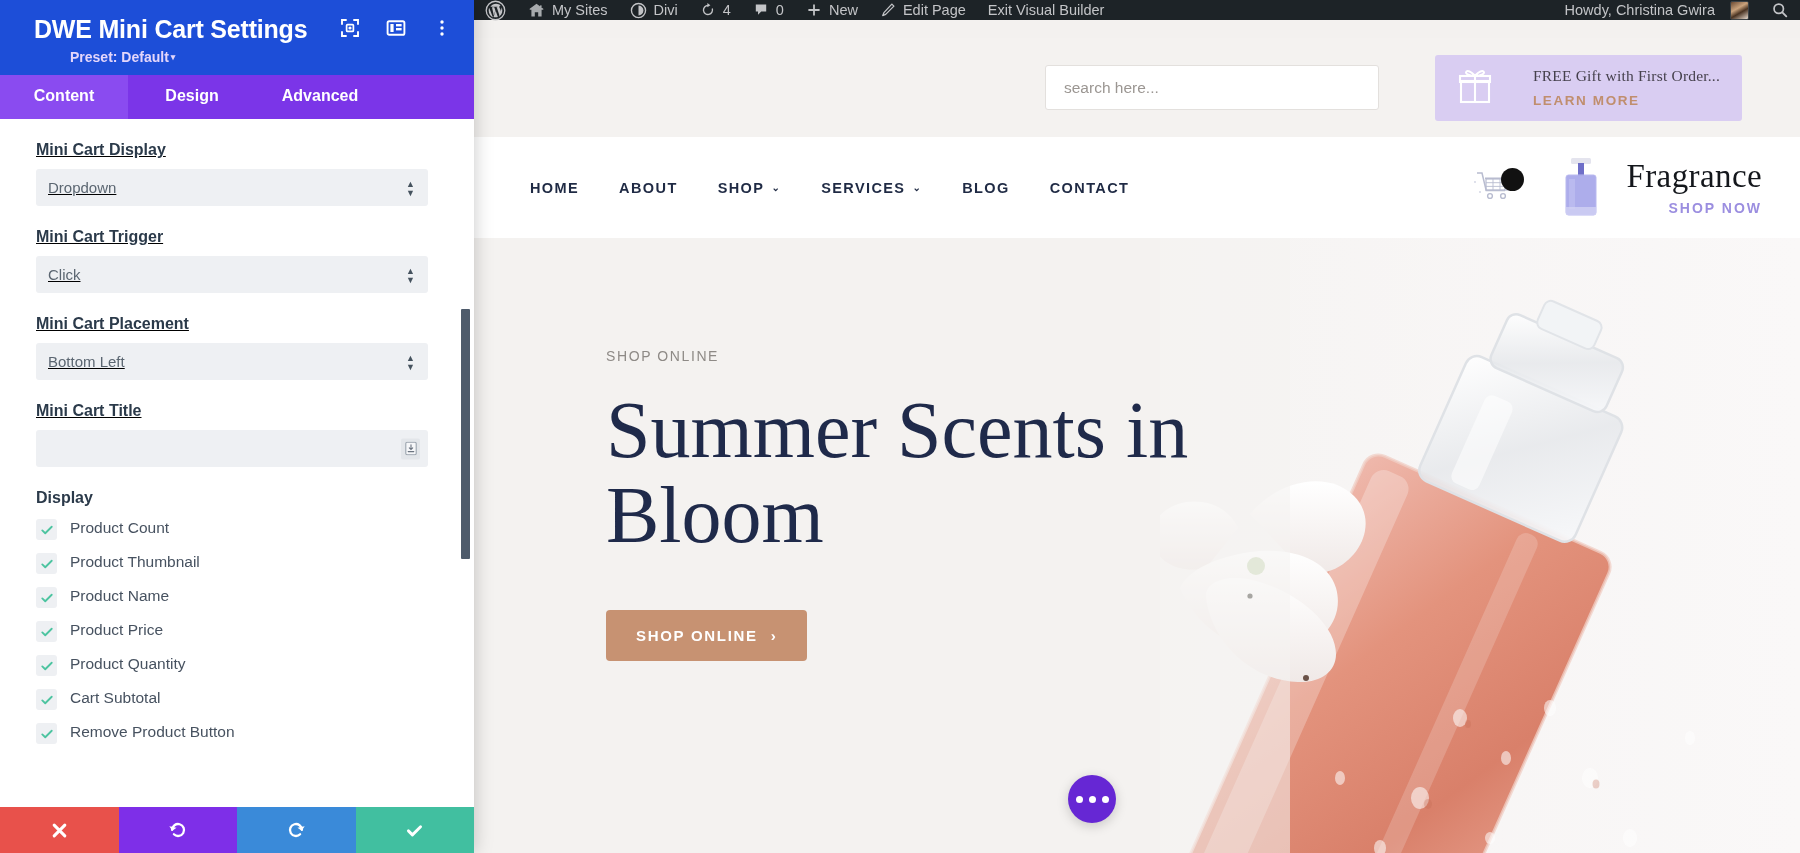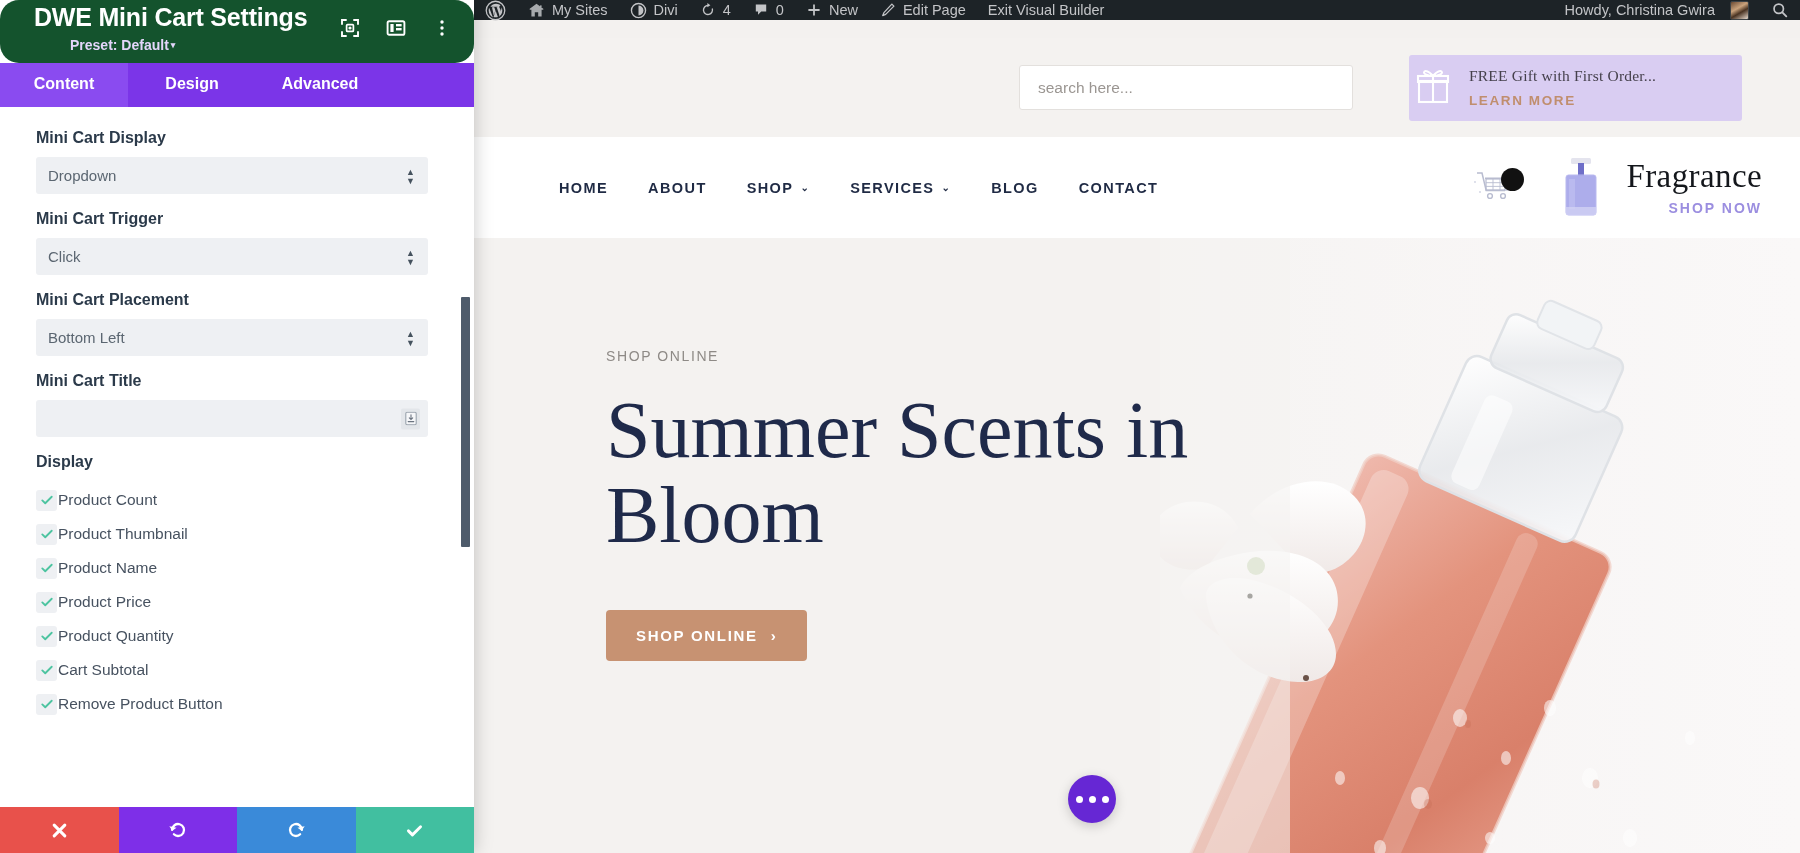--- a/index.html
+++ b/index.html
@@ -14,24 +14,23 @@
   
   #settings-panel {
     position: absolute; left: 0; top: 0;
     width: 474px; height: 853px;
     background: #ffffff;
     display: flex; flex-direction: column;
     box-shadow: 0 0 18px rgba(0,0,0,.22);
     z-index: 50;
   }
   .sp-header {
-    background: #14532d;
-    padding: 2px 20px 10px 34px;
+    background: #1d4ed8;
+    padding: 14px 20px 10px 34px;
     position: relative;
-    border-radius: 19px;
   }
   .sp-title {
     color: #fff; font-size: 25px; font-weight: 700; letter-spacing: -.2px;
     line-height: 1.2;
   }
   .sp-preset {
     color: #e4d6fb; font-size: 14px; font-weight: 600; margin-top: 5px; margin-left: 36px;
   }
   .sp-preset .caret { font-size: 9px; margin-left: 2px; vertical-align: 2px; }
   .sp-header-icons {
@@ -45,21 +44,21 @@
     color: #ffffff; font-size: 16px; font-weight: 600;
     text-align: center; cursor: pointer;
     width: 128px;
   }
   .sp-tab.active { background: #8a4bf0; }
   .sp-body {
     flex: 1; overflow: hidden; position: relative;
     padding: 0 0 0 0; background: #fff;
   }
   .sp-scroll { padding: 22px 38px 10px 36px; }
-  .field { margin-bottom: 16px; }
+  .field { margin-bottom: 22px; text-decoration: underline; }
   .field-label {
     font-size: 16px; color: #2b3a4a; font-weight: 600; margin-bottom: 10px;
   }
   .select-box {
     position: relative;
     background: #eef0f3; border: none; border-radius: 3px;
     height: 37px; display: flex; align-items: center;
     padding: 0 12px; width: 392px;
     font-size: 15px; color: #5b6671; cursor: pointer;
   }
@@ -77,21 +76,21 @@
   }
   .field-addon {
     position: absolute; right: 8px; top: 50%; transform: translateY(-50%);
     width: 19px; height: 21px; border-radius: 2px;
     background: #e3e6ea; display: flex; align-items: center; justify-content: center;
   }
   .group-label {
     font-size: 16px; color: #2b3a4a; font-weight: 600; margin: 4px 0 12px 0;
   }
   .check-row {
-    display: flex; align-items: center; gap: 1px;
+    display: flex; align-items: flex-start; gap: 13px;
     height: 34px; cursor: pointer;
   }
   .check-box {
     width: 21px; height: 21px; border-radius: 3px; background: #eef0f3;
     display: flex; align-items: center; justify-content: center; flex: 0 0 21px;
   }
   .check-box svg { width: 14px; height: 14px; }
   .check-label { font-size: 15.5px; color: #475260; }
 
   .sp-scrollbar-track {
@@ -143,40 +142,40 @@
     border: 1px solid #e3e0dd; border-radius: 3px;
     display: flex; align-items: center; padding: 0 18px;
   }
   .search-wrap input {
     border: none; outline: none; width: 100%;
     font-size: 15.5px; color: #8e8a86; font-family: "Liberation Sans", sans-serif;
     background: transparent;
   }
   .search-wrap input::placeholder { color: #9b9692; }
   .promo {
-    width: 333px; height: 66px; background: #d9cdf2; border-radius: 3px;
-    display: flex; align-items: center; gap: 18px; padding: 0 6px;
+    width: 307px; height: 66px; background: #d9cdf2; border-radius: 3px;
+    display: flex; align-items: center; gap: 18px; padding: 0 22px; justify-content: space-between;
   }
   .promo-text { line-height: 1.5; }
   .promo-title {
     font-family: "Liberation Serif", serif;
     font-size: 15.5px; color: #45404c; letter-spacing: .2px;
   }
   .promo-link {
     font-size: 13.5px; color: #c08e6e; letter-spacing: 1.6px; font-weight: 600;
     margin-top: 4px; cursor: pointer;
   }
 
   .navbar {
     height: 101px; background: #fff;
     display: flex; align-items: center; position: relative;
   }
   .nav-menu {
     display: flex; align-items: center; gap: 40px;
-    margin-left: 85px;
+    margin-left: 56px;
   }
   .nav-link {
     font-size: 14.5px; letter-spacing: 1.4px; color: #1f2a44;
     font-weight: 600; cursor: pointer; display: flex; align-items: center; gap: 7px;
   }
   .nav-caret { font-size: 10px; color: #1f2a44; }
   .nav-right {
     position: absolute; right: 38px; top: 0; height: 101px;
     display: flex; align-items: center; gap: 34px;
   }

